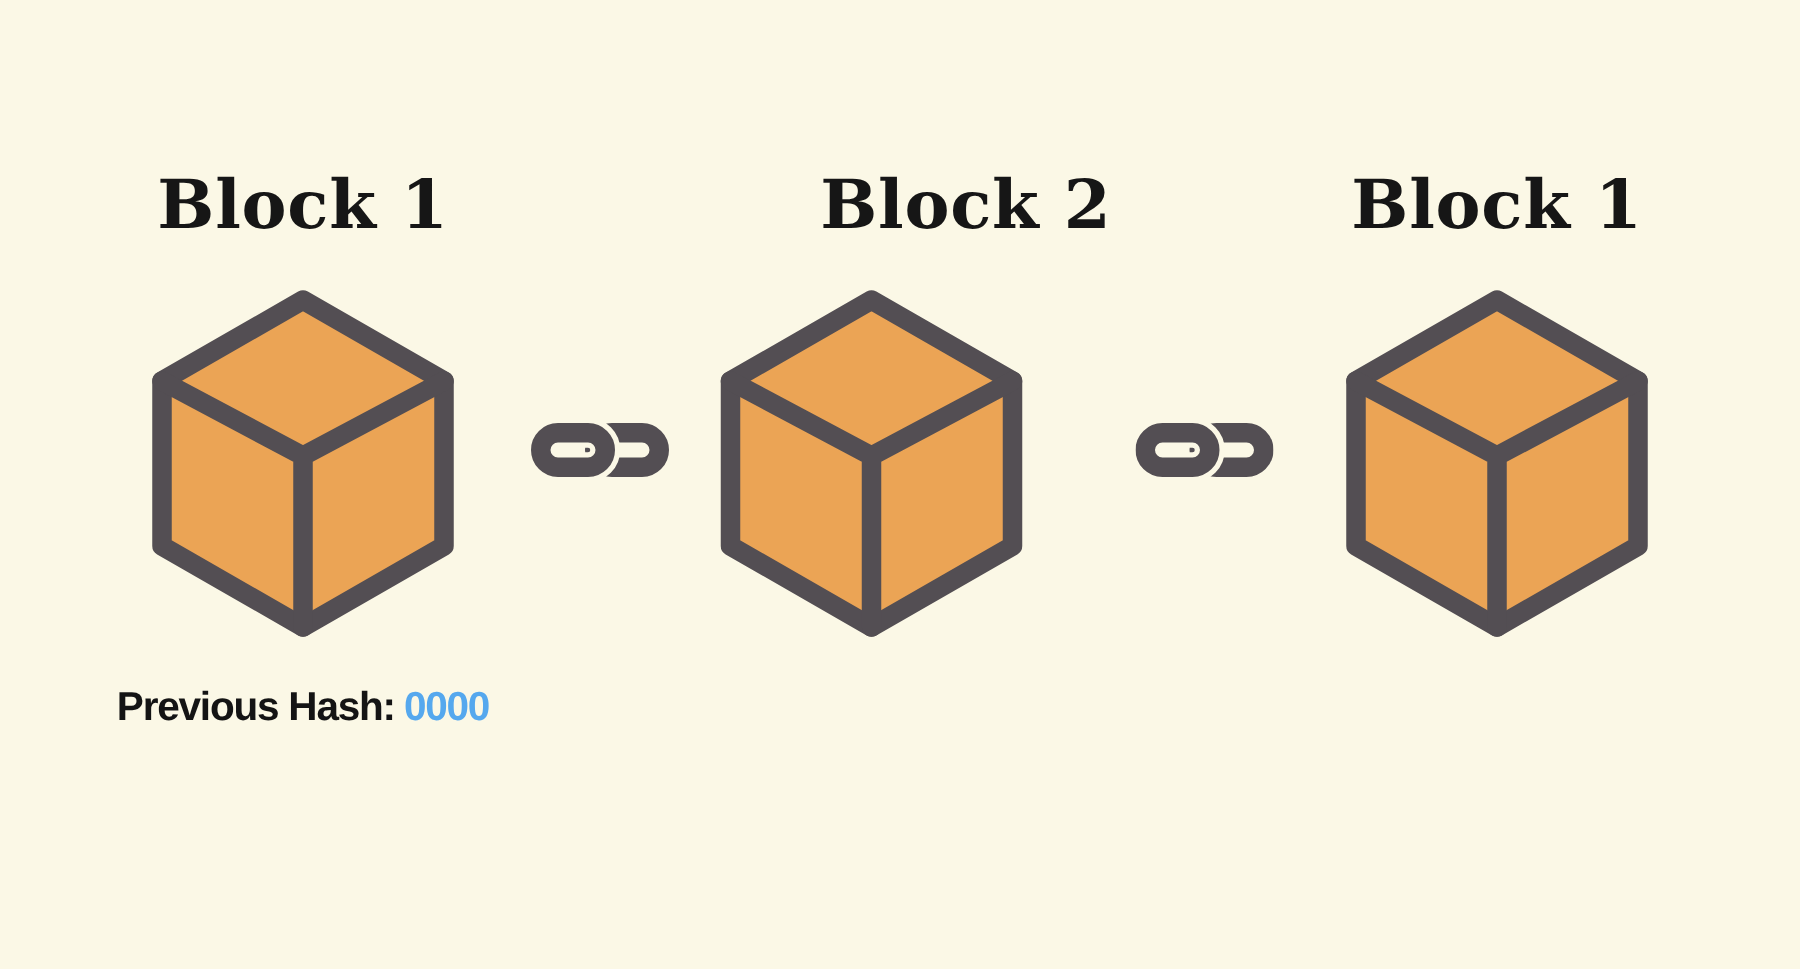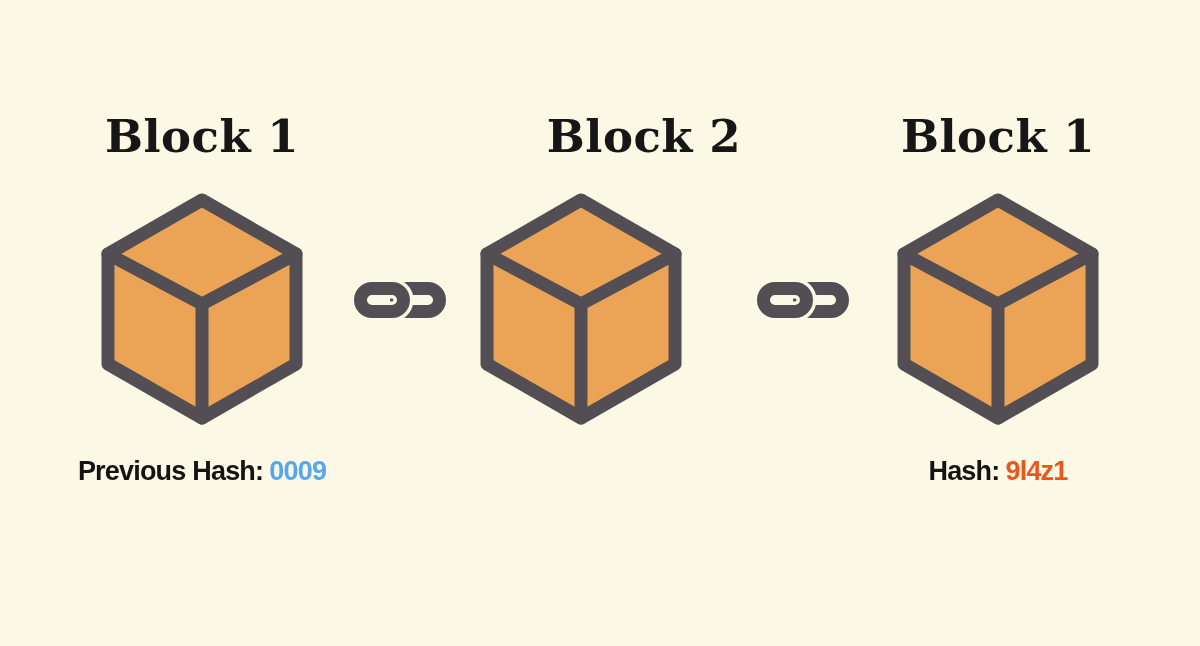--- a/index.html
+++ b/index.html
@@ -85,21 +85,21 @@
 
   <div class="block-column col-1">
     <div class="block-title">Block 1</div>
     <div class="cube-wrap">
       <svg viewBox="0 0 204 234" aria-hidden="true">
         <path class="cube-face" d="M102,8 L196,62 L196,172 L102,226 L8,172 L8,62 Z"></path>
         <path class="cube-inner" d="M8,62 L102,112 L196,62 M102,112 L102,226"></path>
       </svg>
     </div>
     <div class="hash-block">
-      <div class="hash-row"><span>Previous Hash:</span><span class="prev-hash-value">0009</span></div>
+      <div class="hash-row"><span>Previous Hash:</span><span class="prev-hash-value">0000</span></div>
     </div>
   </div>
 
   <div class="chain-link chain-1">
     <svg viewBox="0 0 92 40" aria-hidden="true">
       <rect class="ring" x="42.5" y="8.5" width="43" height="23" rx="11.5"></rect>
       <rect class="ring-halo" x="6.5" y="8.5" width="43" height="23" rx="11.5"></rect>
       <rect class="ring" x="6.5" y="8.5" width="43" height="23" rx="11.5"></rect>
     </svg>
   </div>
@@ -124,17 +124,16 @@
 
   <div class="block-column col-3">
     <div class="block-title">Block 1</div>
     <div class="cube-wrap">
       <svg viewBox="0 0 204 234" aria-hidden="true">
         <path class="cube-face" d="M102,8 L196,62 L196,172 L102,226 L8,172 L8,62 Z"></path>
         <path class="cube-inner" d="M8,62 L102,112 L196,62 M102,112 L102,226"></path>
       </svg>
     </div>
     <div class="hash-block">
-      <div class="hash-row"><span>Hash:</span><span class="hash-value">9l4z1</span></div>
     </div>
   </div>
 
 </div>
 
 </body></html>

